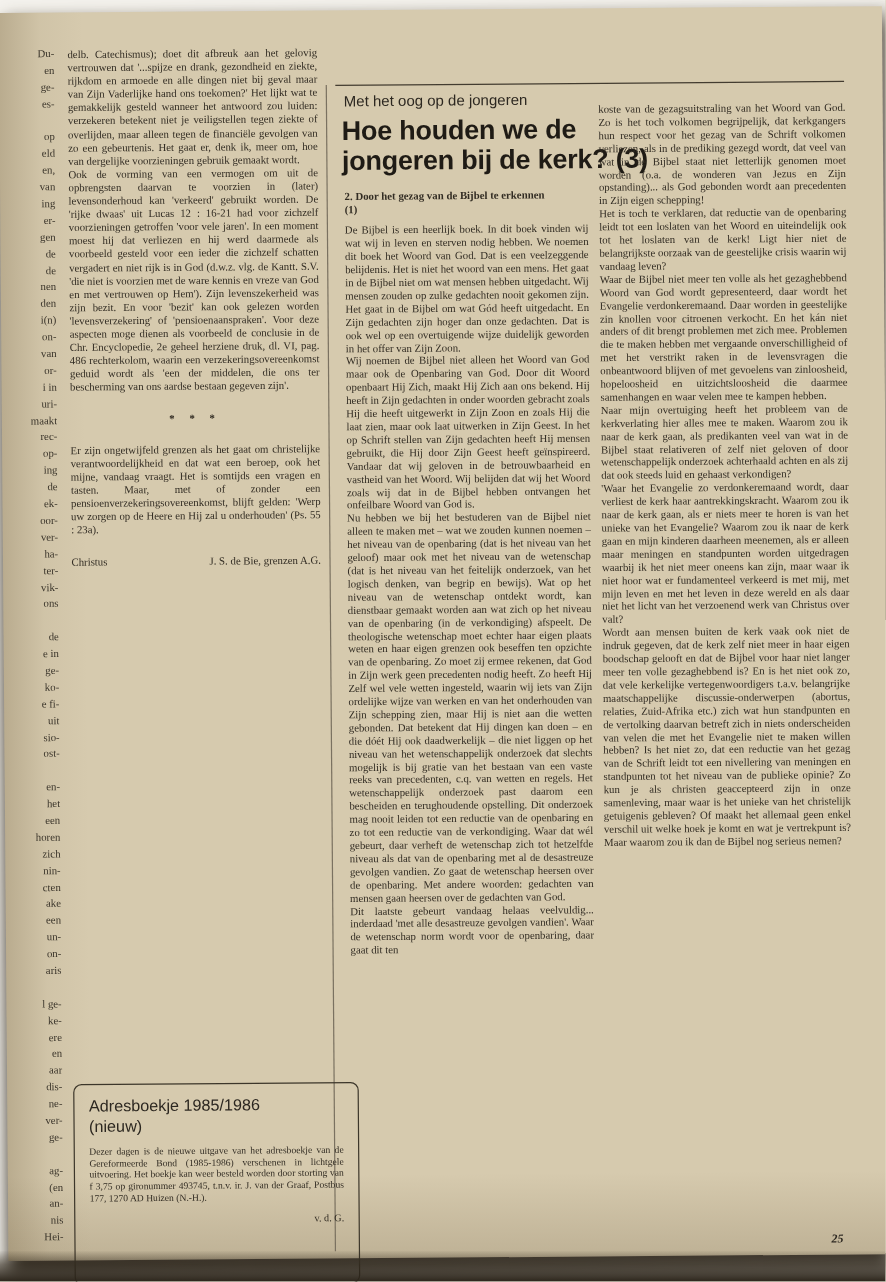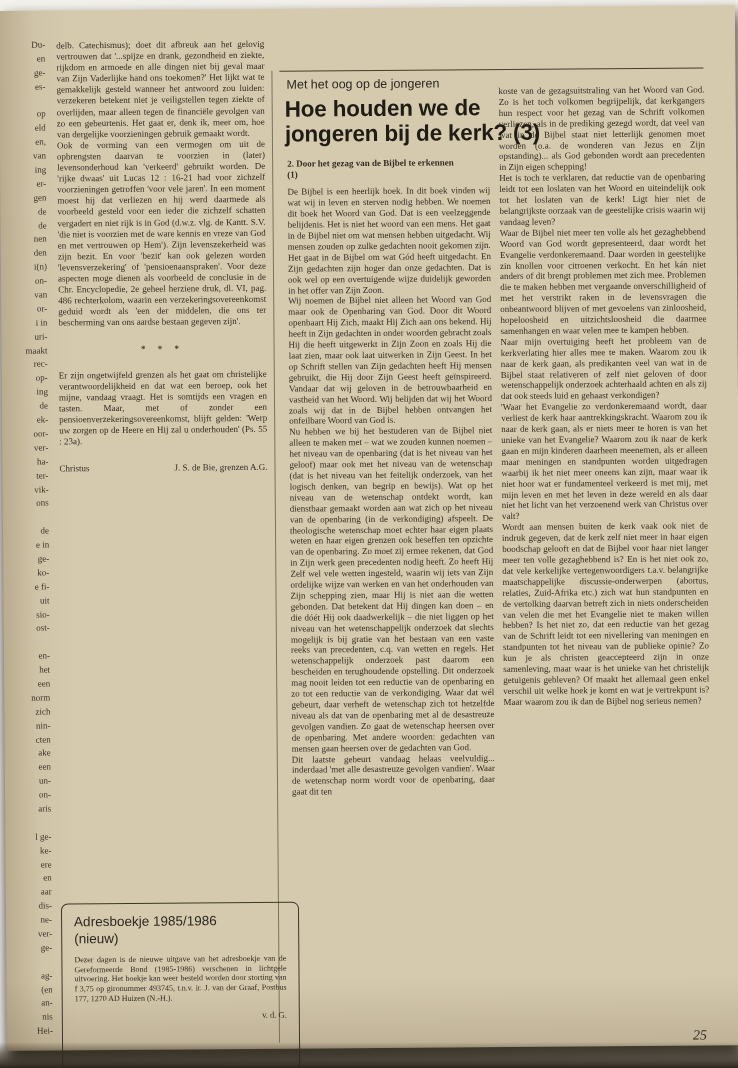--- a/index.html
+++ b/index.html
@@ -75,21 +75,21 @@
     padding:10px 12px 8px 12px;
   }
   .ad-title {
     font-family:"Liberation Sans", sans-serif; font-size:13.5px; line-height:16.5px;
     color:#2c2720; margin-bottom:8px;
   }
   .ad-body { font-size:8px; line-height:9.7px; text-align:justify; }
   .ad-sig { text-align:right; font-size:8.5px; margin-top:7px; }
   .page-num {
     position:absolute; left:686px; top:1022px;
-    font-size:14px; font-weight:normal; font-style:italic; color:#2c2720;
+    font-size:10px; font-weight:bold; font-style:italic; color:#2c2720;
   }
 </style>
 </head>
 <body>
 
 <div class="page">
 
   <div class="left-strip txt">
       <div>Du-</div>
       <div>en</div>
@@ -131,21 +131,21 @@
       <div>ge-</div>
       <div>ko-</div>
       <div>e fi-</div>
       <div>uit</div>
       <div>sio-</div>
       <div>ost-</div>
       <div></div>
       <div>en-</div>
       <div>het</div>
       <div>een</div>
-      <div>norm</div>
+      <div>horen</div>
       <div>zich</div>
       <div>nin-</div>
       <div>cten</div>
       <div>ake</div>
       <div>een</div>
       <div>un-</div>
       <div>on-</div>
       <div>aris</div>
       <div></div>
       <div>l ge-</div>

